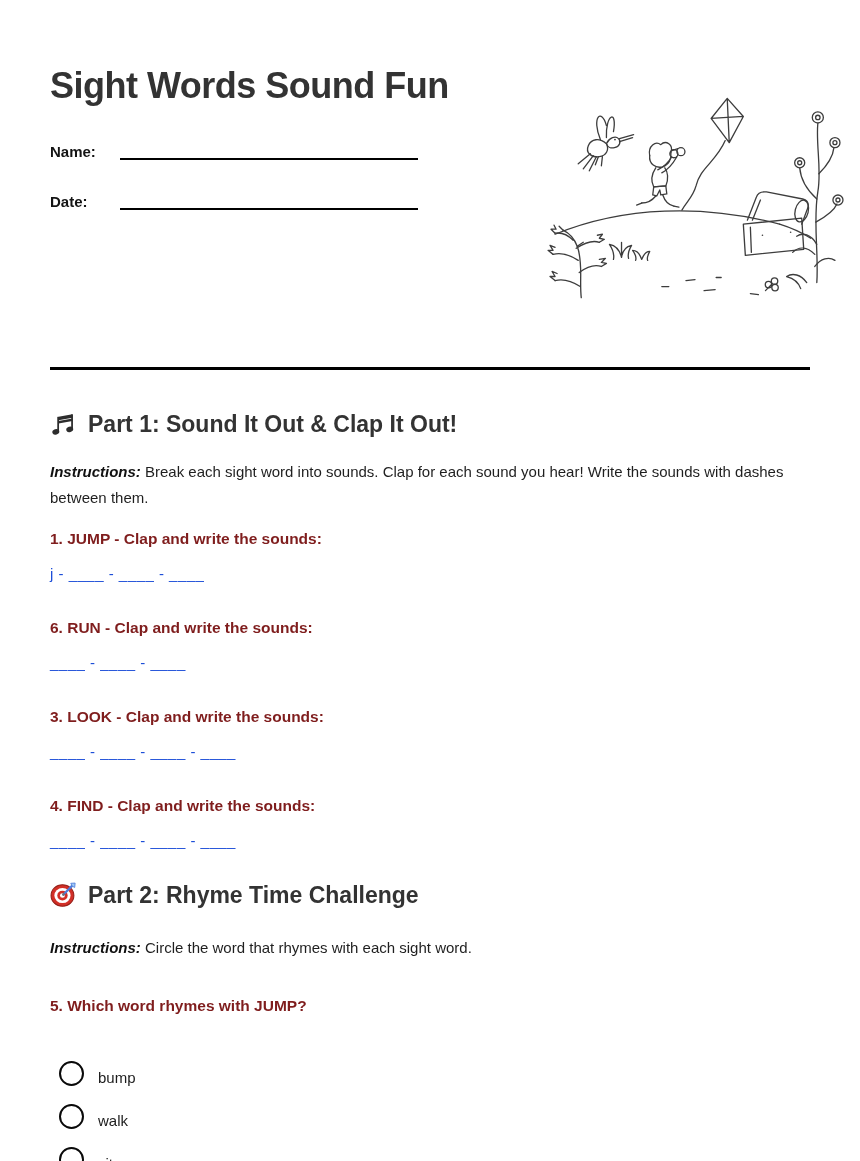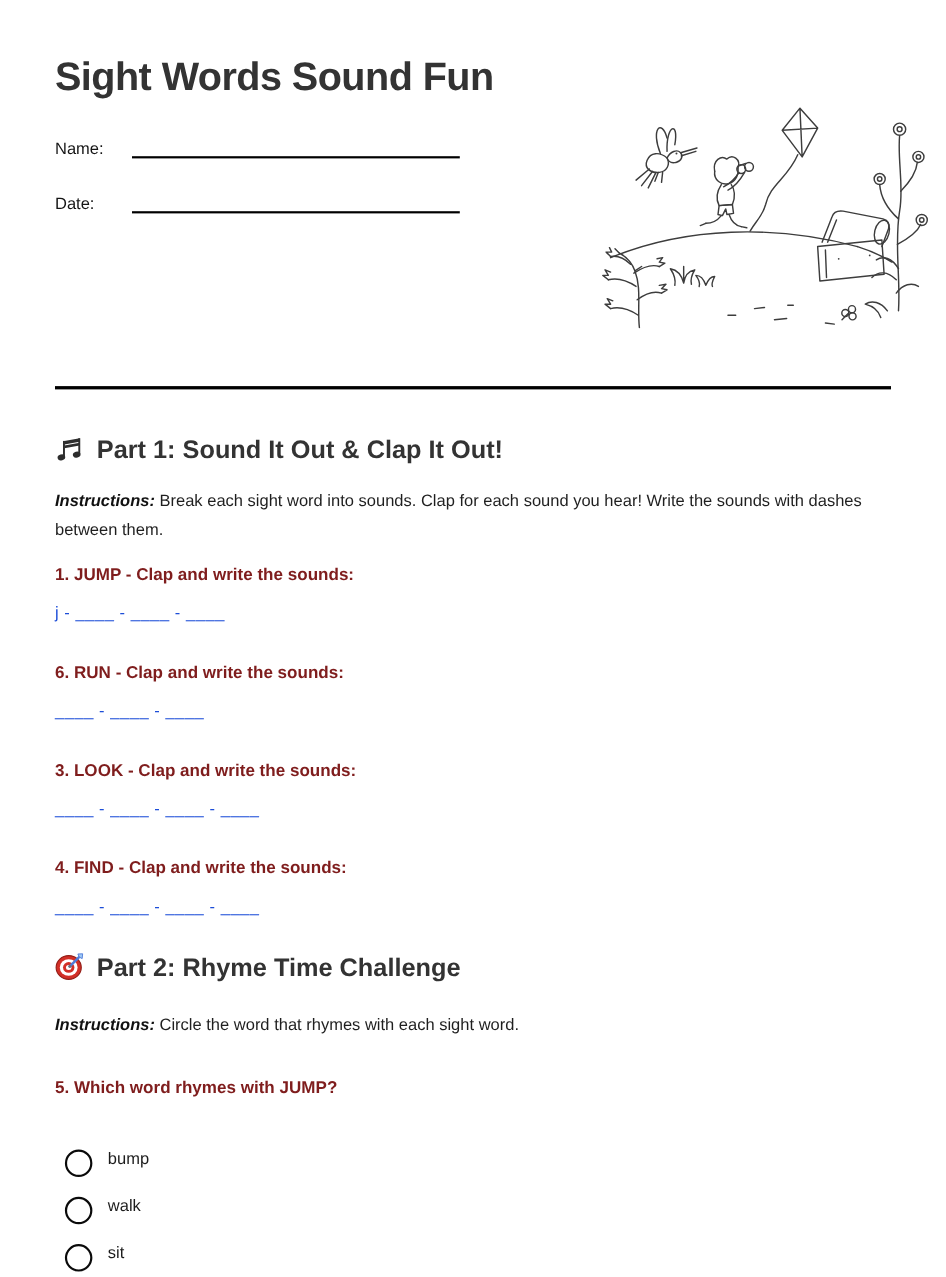--- a/index.html
+++ b/index.html
@@ -1,25 +1,25 @@
 <!DOCTYPE html>
 <html><head>
 <meta charset="utf-8">
 <style>
   html,body{margin:0;padding:0;background:#fff;}
   body{font-family:"Liberation Sans","DejaVu Sans",sans-serif;color:#212121;}
   .page{position:relative;width:860px;height:1161px;box-sizing:border-box;
-        padding:0 50px;background:#fff;overflow:hidden;}
+        padding:16px 50px;background:#fff;overflow:hidden;}
 
   .doc-title{font-size:36px;line-height:40px;font-weight:700;color:#333;
              margin:50px 0 0 0;letter-spacing:-0.5px;}
 
   .field-row{display:flex;align-items:flex-end;margin-top:32px;height:22px;}
   .field-row.date{margin-top:28px;}
-  .field-label{font-weight:400;font-size:15px;color:#141414;width:70px;line-height:17px;}
+  .field-label{font-weight:700;font-size:15px;color:#141414;width:70px;line-height:17px;}
   .field-line{width:298px;border-bottom:2px solid #000;height:100%;}
 
   .illustration{position:absolute;left:543px;top:93px;width:302px;height:212px;}
   .illustration svg{width:100%;height:100%;}
 
   .divider{height:3px;background:#000;margin-top:157px;}
 
   .part-heading{display:flex;align-items:flex-start;gap:11px;
                 font-size:23px;line-height:28px;font-weight:700;color:#333;margin-top:40px;}
   .part-heading.p2{margin-top:31px;}
@@ -27,21 +27,21 @@
 
   .instructions{font-size:15px;line-height:26px;margin:21px 0 0 0;color:#1f1f1f;max-width:740px;}
   .instructions.p2{margin-top:26px;}
   .instr-label{font-weight:700;color:#111;font-style:italic;}
 
   .q-prompt{font-size:15.5px;line-height:18px;font-weight:700;color:#7f1d1d;margin:36px 0 0 0;}
   .q-prompt.first{margin-top:19px;}
   .q-answer{font-size:15px;line-height:18px;color:#1d4ed8;margin:17px 0 0 0;letter-spacing:0.5px;}
 
   .options{margin-top:46px;}
-  .option-row{display:flex;align-items:flex-start;gap:14px;height:25px;margin:0 0 18px 9px;}
+  .option-row{display:flex;align-items:flex-end;gap:14px;height:25px;margin:0 0 18px 9px;}
   .radio{width:25px;height:25px;box-sizing:border-box;border:2.6px solid #0a0a0a;
          border-radius:50%;background:#fff;cursor:pointer;flex:0 0 auto;}
   .option-label{font-size:15px;color:#1c1c1c;}
 </style>
 </head>
 <body>
 
 <div class="page">
 
   <h1 class="doc-title">Sight Words Sound Fun</h1>

